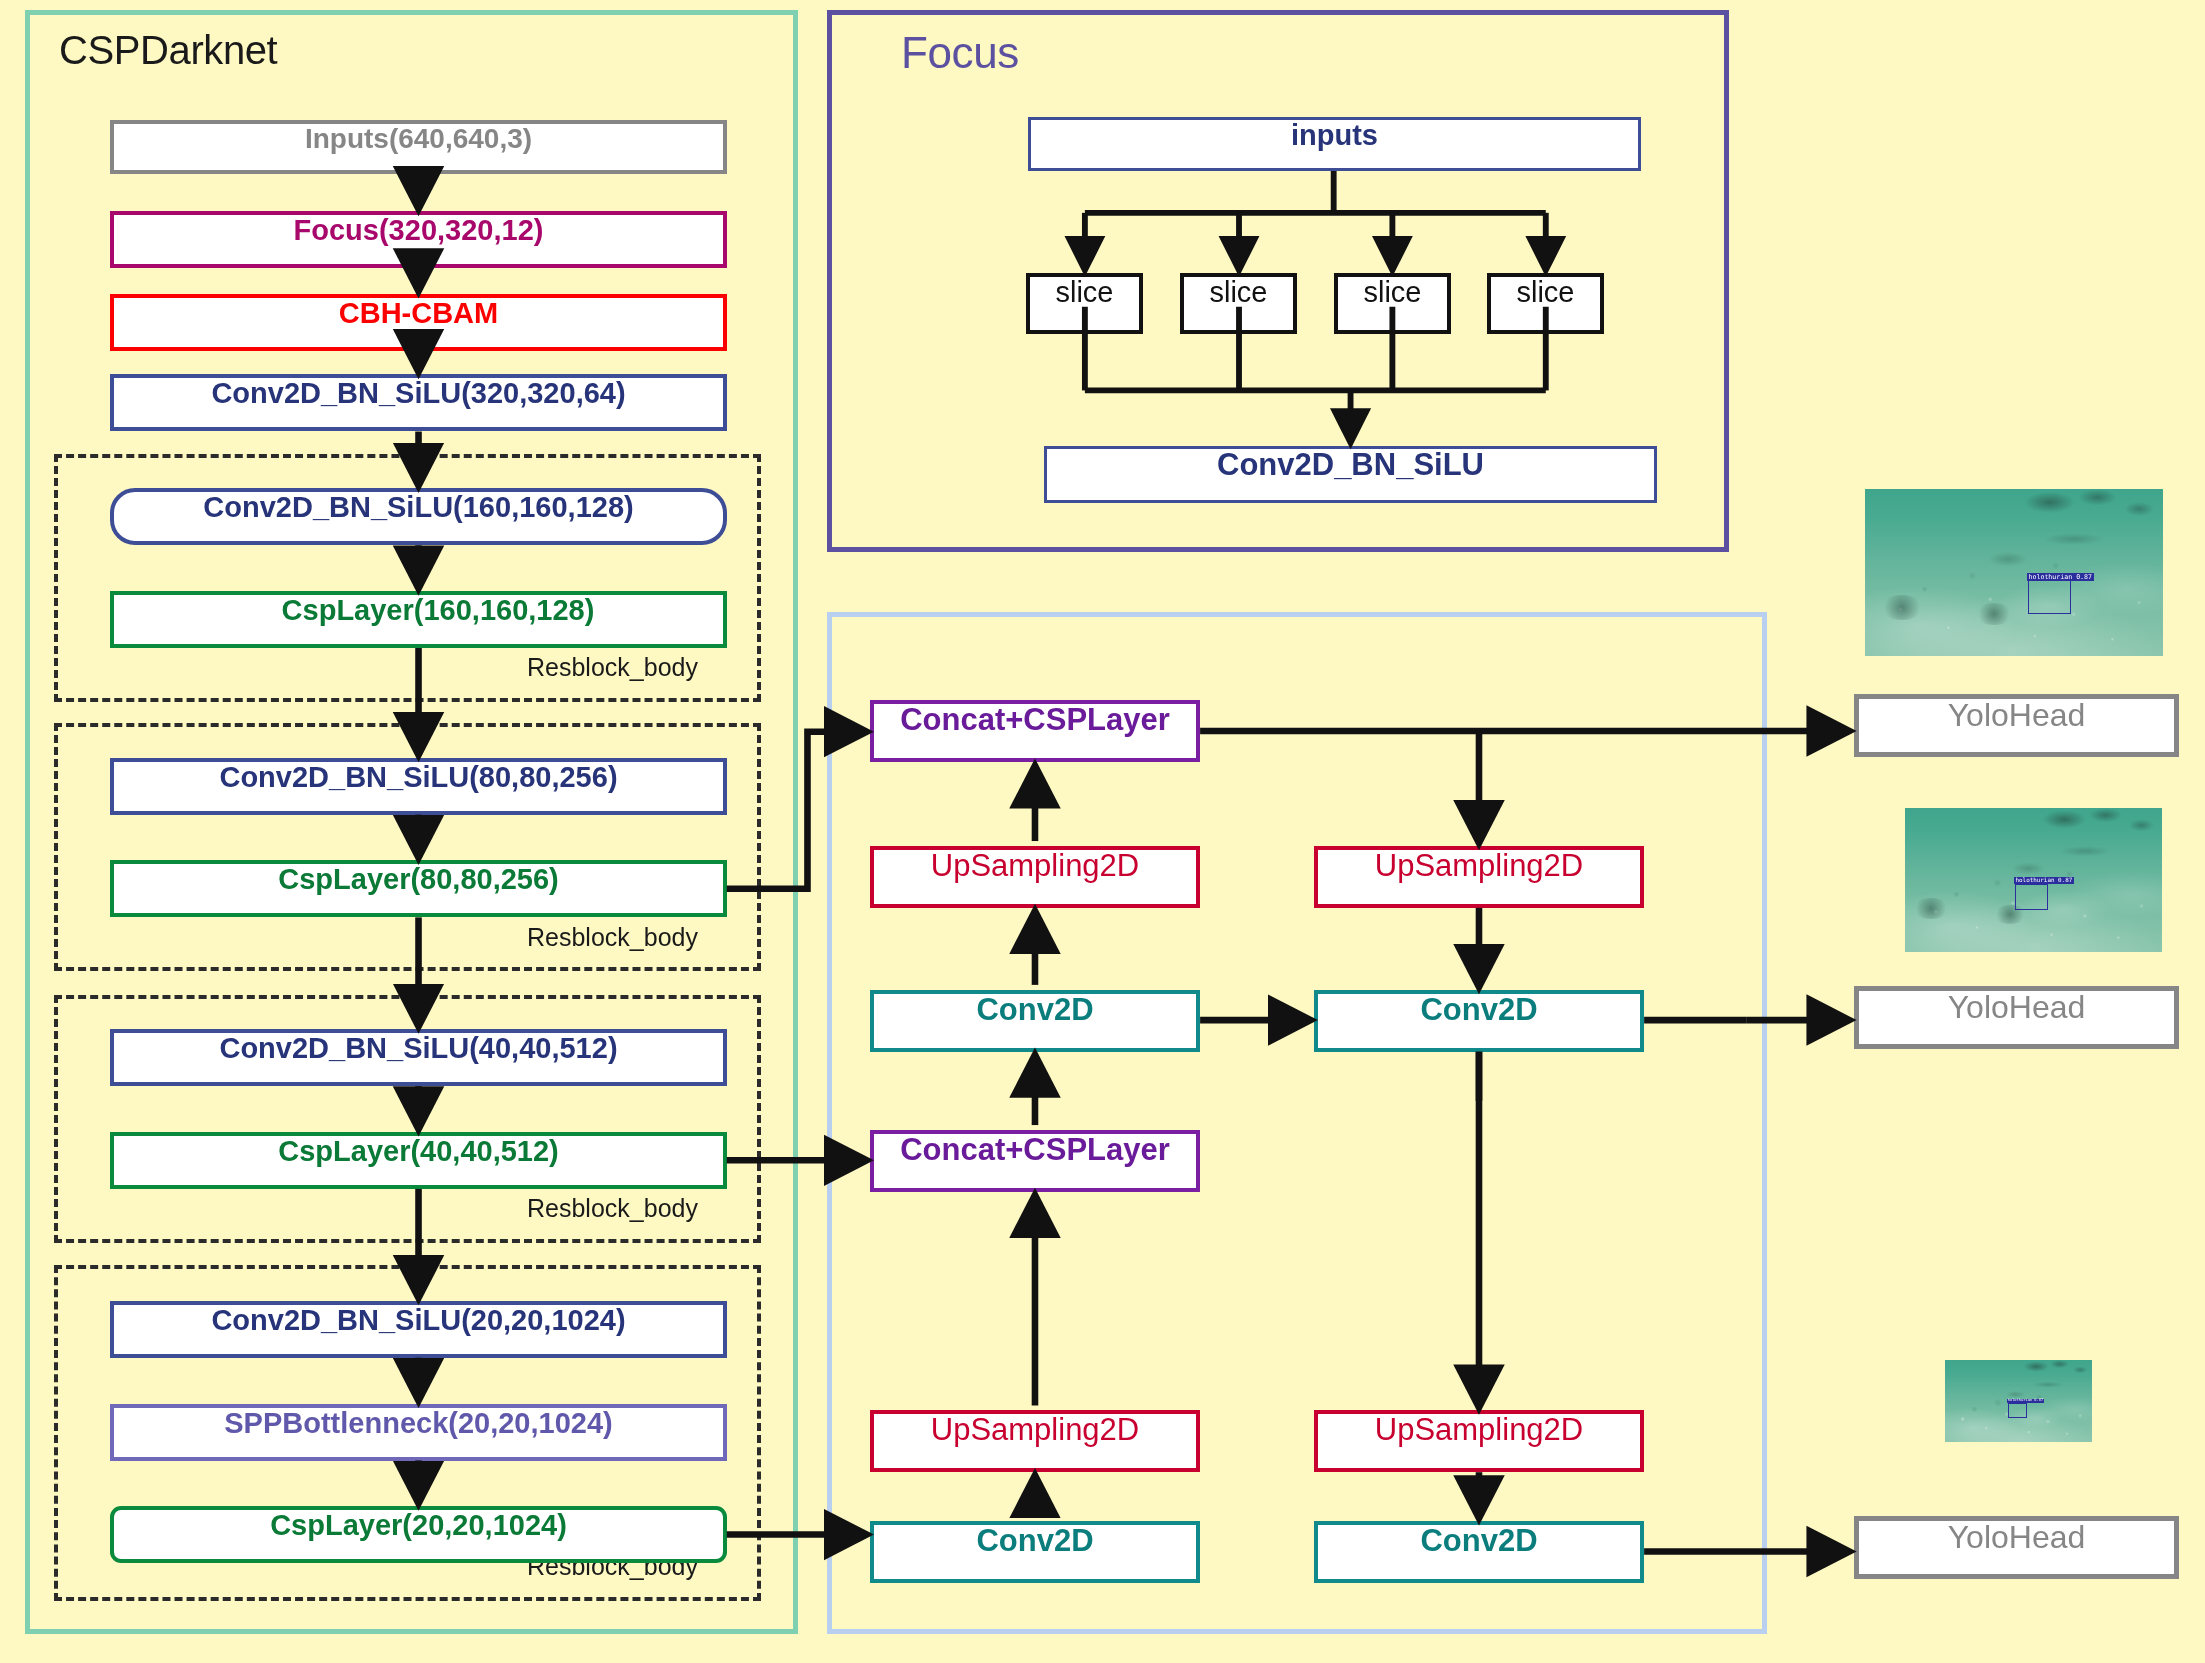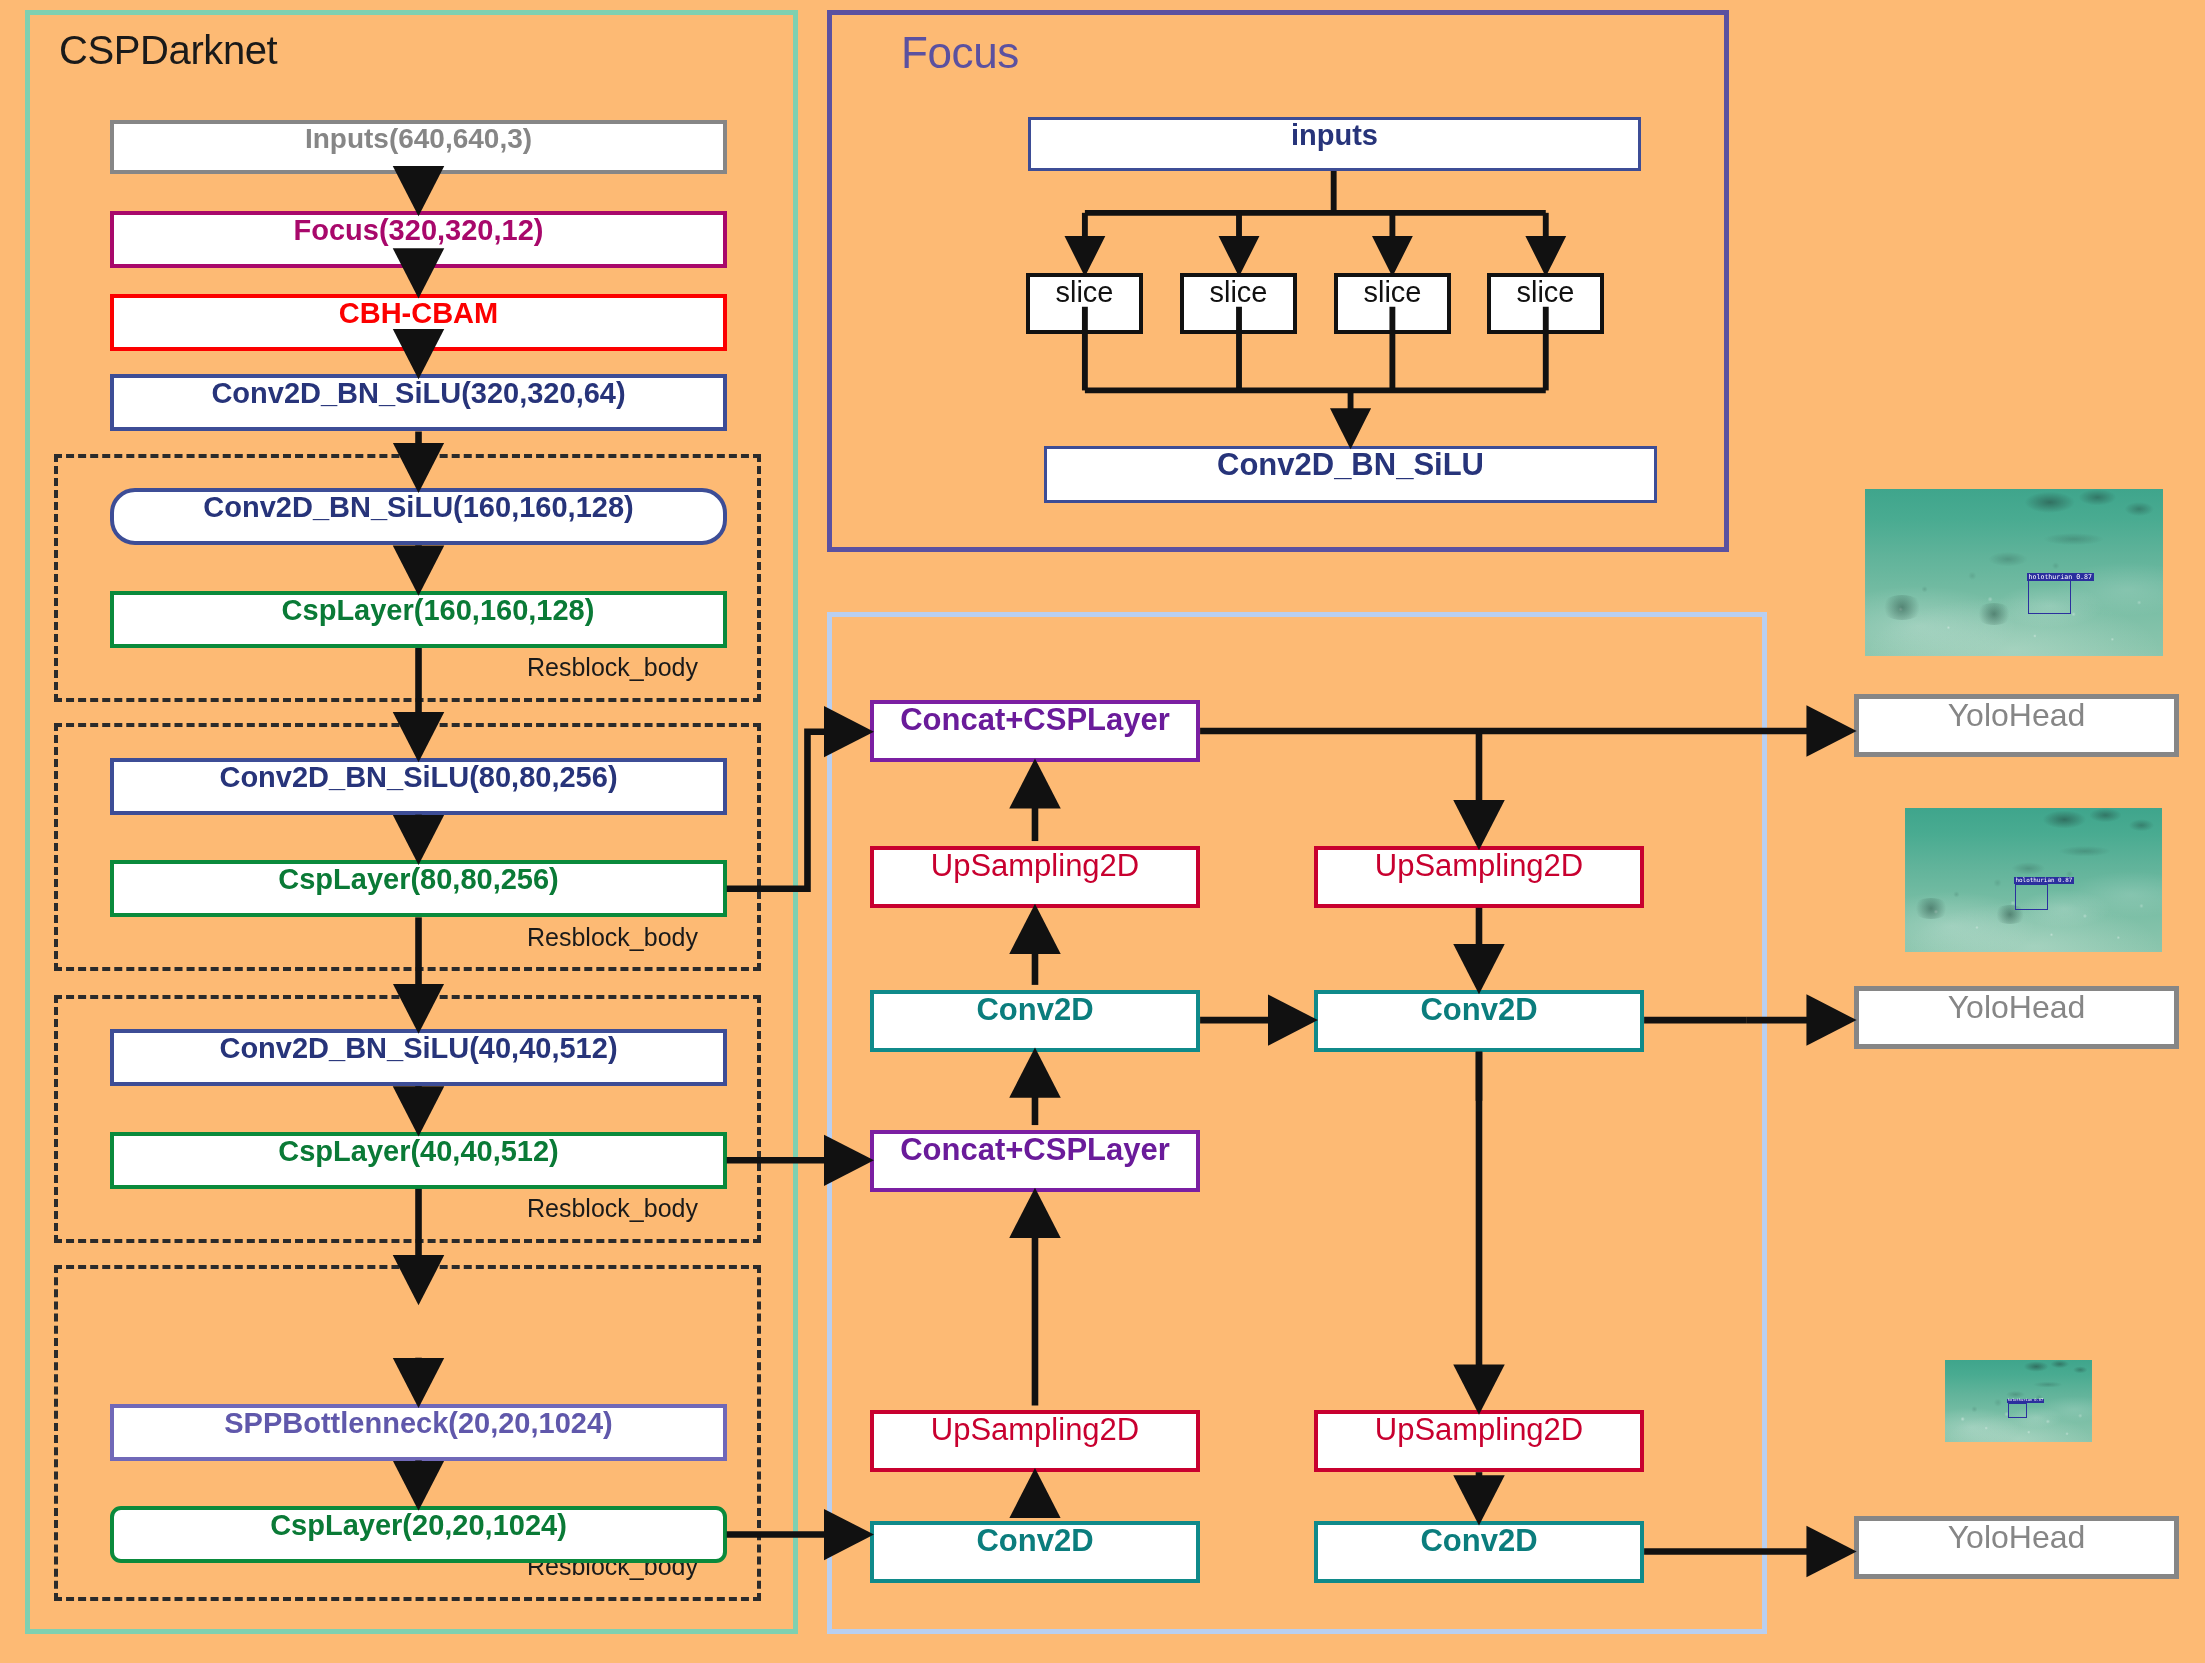--- a/index.html
+++ b/index.html
@@ -1,18 +1,18 @@
 <!DOCTYPE html>
 <html style="font-size:11.7px"><head>
 <meta charset="utf-8">
 <title>YOLOv5 CSPDarknet Architecture Diagram</title>
 <style>
   html,body{margin:0;padding:0;background:#ffffff;}
   body{font-family:"Liberation Sans", sans-serif;}
-  #stage{position:relative;width:2205px;height:1663px;background:#fdba74;overflow:hidden;}
+  #stage{position:relative;width:2205px;height:1663px;background:#fef9c3;overflow:hidden;}
 
   
   .panel{position:absolute;box-sizing:border-box;background:transparent;}
   .panel-cspdarknet{border:5.1px solid #7fd0b0;}
   .panel-focus{border:5.1px solid #5b51a0;}
   .panel-neck{border:5.1px solid #b9cff0;}
 
   .panel-title{position:absolute;font-weight:400;white-space:nowrap;letter-spacing:-0.4px;}
   .title-cspdarknet{font-size:40px;color:#1a1a1a;}
   .title-focus{font-size:44px;color:#5b51a0;}
@@ -139,20 +139,23 @@
     </div>
 
   <div class="node n-blue fs40" style="left:110px;top:1029px;width:617px;height:57px;">
     <span>Conv2D_BN_SiLU(40,40,512)</span>
     </div>
 
   <div class="node n-green fs40" style="left:110px;top:1132px;width:617px;height:57px;">
     <span>CspLayer(40,40,512)</span>
     </div>
 
+  <div class="node n-blue fs40" style="left:110px;top:1301px;width:617px;height:57px;">
+    <span>Conv2D_BN_SiLU(20,20,1024)</span>
+    </div>
 
   <div class="node n-violet fs40" style="left:110px;top:1404px;width:617px;height:57px;">
     <span>SPPBottlenneck(20,20,1024)</span>
     </div>
 
   <div class="node n-green fs40" style="left:110px;top:1506px;width:617px;height:57px;border-radius:11px;">
     <span>CspLayer(20,20,1024)</span>
     </div>
 
   <div class="node n-navy fs40" style="left:1028px;top:117px;width:613px;height:54px;">

